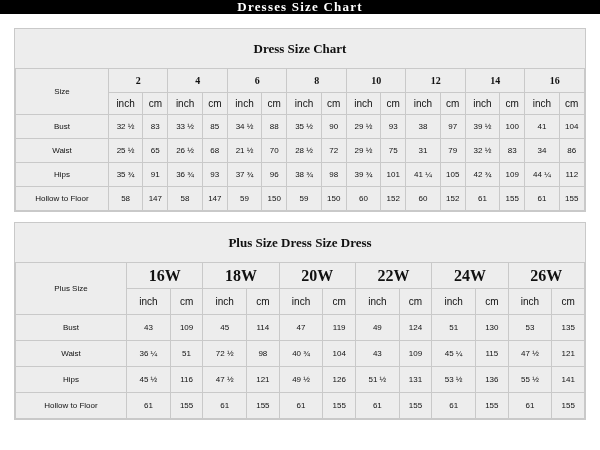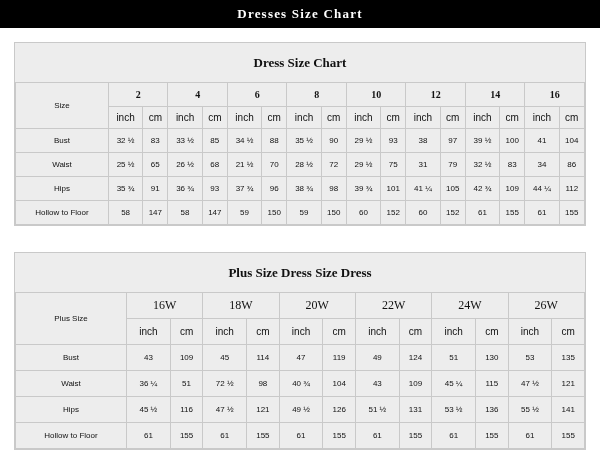--- a/index.html
+++ b/index.html
@@ -15,42 +15,42 @@
     overflow: hidden;
   }
   .page {
     width: 600px;
     height: 450px;
     position: relative;
     box-sizing: border-box;
   }
   .topbar {
     width: 100%;
-    height: 28px;
+    height: 14px;
     background: #000000;
     color: #ffffff;
     display: flex;
     align-items: center;
     justify-content: center;
   }
   .topbar-title {
     font-family: "Liberation Serif", serif;
     font-size: 13px;
     font-weight: bold;
     letter-spacing: 1.2px;
   }
   .content {
     padding: 14px 14px 0 14px;
     box-sizing: border-box;
   }
   .chart-block {
     border: 1px solid #c9c9c9;
     background: #ededed;
     box-sizing: border-box;
-    margin-bottom: 26px;
+    margin-bottom: 10px;
   }
   .chart-title {
     text-align: center;
     font-size: 13px;
     font-weight: bold;
     font-family: "Liberation Serif", serif;
     padding: 12px 0 11px 0;
     color: #111111;
   }
   table.size-table {
@@ -83,22 +83,22 @@
   table.size-table th.size-num {
     font-size: 10px;
     font-weight: bold;
     font-family: "Liberation Serif", serif;
   }
   .plus table.size-table td.row-head,
   .plus table.size-table th.row-head {
     width: 110px;
   }
   .plus table.size-table th.size-num {
-    font-size: 12px;
-    font-weight: normal;
+    font-size: 16px;
+    font-weight: bold;
   }
   .plus table.size-table td,
   .plus table.size-table th {
     height: 25px;
   }
 </style>
 </head>
 <body>
 
 <div class="page">

